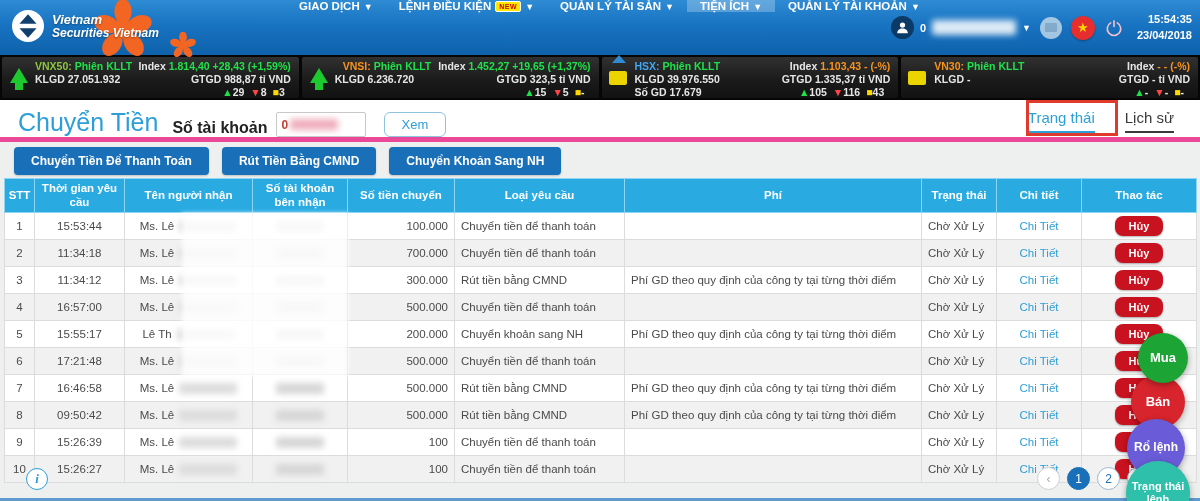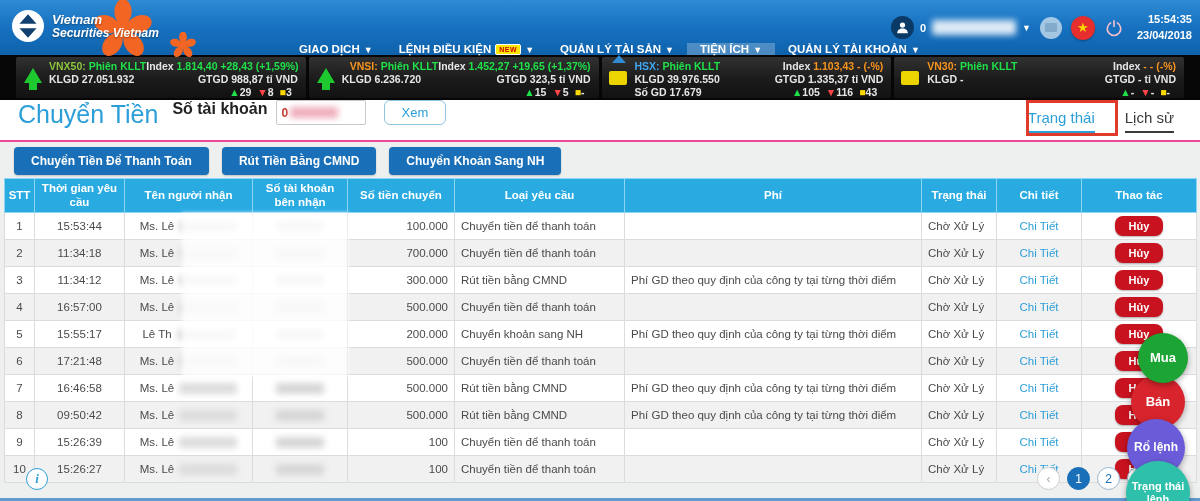--- a/index.html
+++ b/index.html
@@ -10,21 +10,21 @@
   
   .nav { position:absolute; top:0; left:0; width:100%; height:55px;
          background:linear-gradient(180deg,#2f8bd3 0%,#1873c2 45%,#0f62ab 100%); z-index:4; }
   .logo { position:absolute; left:12px; top:10px; display:flex; align-items:center; gap:8px; }
   .logo-mark { width:32px; height:32px; }
   .flower-big { position:absolute; left:82px; top:-10px; width:58px; height:58px; z-index:0; }
   .flower-small { position:absolute; left:158px; top:22px; width:26px; height:26px; z-index:0; }
   .brand { position:relative; z-index:1; color:#fff; font-style:italic; font-weight:bold;
            font-size:13px; line-height:1.05; text-shadow:0 1px 2px rgba(0,0,0,.35); }
   .brand .b2 { font-size:12px; }
-  .menu { position:absolute; left:286px; top:0; height:55px; display:flex; align-items:flex-end; }
+  .menu { position:absolute; left:286px; top:0; height:55px; display:flex; align-items:flex-start; }
   .menu-item { display:flex; align-items:center; gap:4px; padding:0 13px; color:#fff;
                font-weight:bold; font-size:11.5px; cursor:pointer; white-space:nowrap; }
   .menu-item.active { background:rgba(255,255,255,.25); }
   .caret { font-size:9px; position:relative; top:1px; }
   .new-badge { background:#ffe600; color:#cc0000; font-size:7px; font-weight:bold;
                padding:1px 3px; border-radius:2px; border:1px solid #fff; letter-spacing:.5px; }
   .active-caret { position:absolute; left:612px; top:55px; width:0; height:0; z-index:6;
                   border-left:7px solid transparent; border-right:7px solid transparent;
                   border-bottom:8px solid #2f8bd3; }
   .userarea { position:absolute; right:8px; top:0; height:55px; display:flex; align-items:center; gap:9px; }
@@ -40,38 +40,38 @@
              display:flex; align-items:center; justify-content:center; }
   .lang-en span { width:12px; height:9px; background:#9db8cc; border-radius:1px; display:block; }
   .lang-vi { width:24px; height:24px; border-radius:50%; background:#e62e2e; color:#ffd600;
              display:flex; align-items:center; justify-content:center; font-size:13px;
              box-shadow:0 1px 2px rgba(0,0,0,.3); }
   .logout { width:20px; height:20px; display:flex; align-items:center; justify-content:center; }
   .clock { color:#fff; font-size:11px; font-weight:bold; text-align:right; line-height:1.45; margin-left:4px; }
 
   
   .ticker { position:absolute; top:55px; left:0; width:100%; height:45px; background:#060606;
-            display:flex; gap:3px; padding:2px 16px; z-index:3; }
+            display:flex; gap:3px; padding:2px 2px; z-index:3; }
   .panel { flex:1; position:relative; background:linear-gradient(180deg,#313131 0%,#1b1b1b 55%,#121212 100%);
            border-radius:2px; padding:3px 8px 2px 33px; color:#e6e6e6; font-size:10.5px;
            font-weight:bold; overflow:hidden; }
   .p-row { display:flex; justify-content:space-between; line-height:13px; white-space:nowrap; }
   .p-icon-up { position:absolute; left:8px; top:11px; width:0; height:0;
                border-left:9px solid transparent; border-right:9px solid transparent;
                border-bottom:15px solid #1dc92e; }
   .p-icon-up:after { content:""; position:absolute; left:-4px; top:15px; width:8px; height:7px; background:#1dc92e; }
   .p-icon-ref { position:absolute; left:7px; top:14px; width:18px; height:14px;
                 background:#ecd400; border-radius:2px; }
   .sess { color:#1fe24a; }
   .b-up { color:#1fe24a; } .b-dn { color:#ff4545; } .b-rf { color:#ffd800; }
   .b-num { color:#e6e6e6; margin-right:6px; }
 
   
   .titlebar { position:absolute; top:100px; left:0; width:100%; height:42px; background:#fff;
-              display:flex; align-items:flex-start; padding:0 18px; border-bottom:2px solid #ec4899; z-index:2; }
+              display:flex; align-items:flex-end; padding:0 18px; border-bottom:5px solid #ec4899; z-index:2; }
   .page-title { color:#2d9fd8; font-size:25px; font-weight:400; }
   .acct-label { margin-left:14px; font-size:16px; font-weight:bold; color:#222; }
   .acct-input { margin-left:8px; width:90px; height:25px; border:1px solid #c9c9c9; border-radius:2px;
                 background:#fff; display:flex; align-items:center; padding:0 5px; }
   .acct-val { color:#c0392b; font-size:12px; font-weight:bold; }
   .red-chip { width:48px; height:11px; background:#efadbb; margin-left:2px; }
   .view-btn { margin-left:18px; background:#fff; border:1px solid #8fc3e0; border-radius:6px;
               color:#2d9fd8; font-size:13px; padding:4px 17px; cursor:pointer; }
   .tabs { position:absolute; right:26px; top:9px; display:flex; gap:30px; align-items:flex-end; }
   .tab { font-size:15px; padding-bottom:5px; cursor:pointer; }

